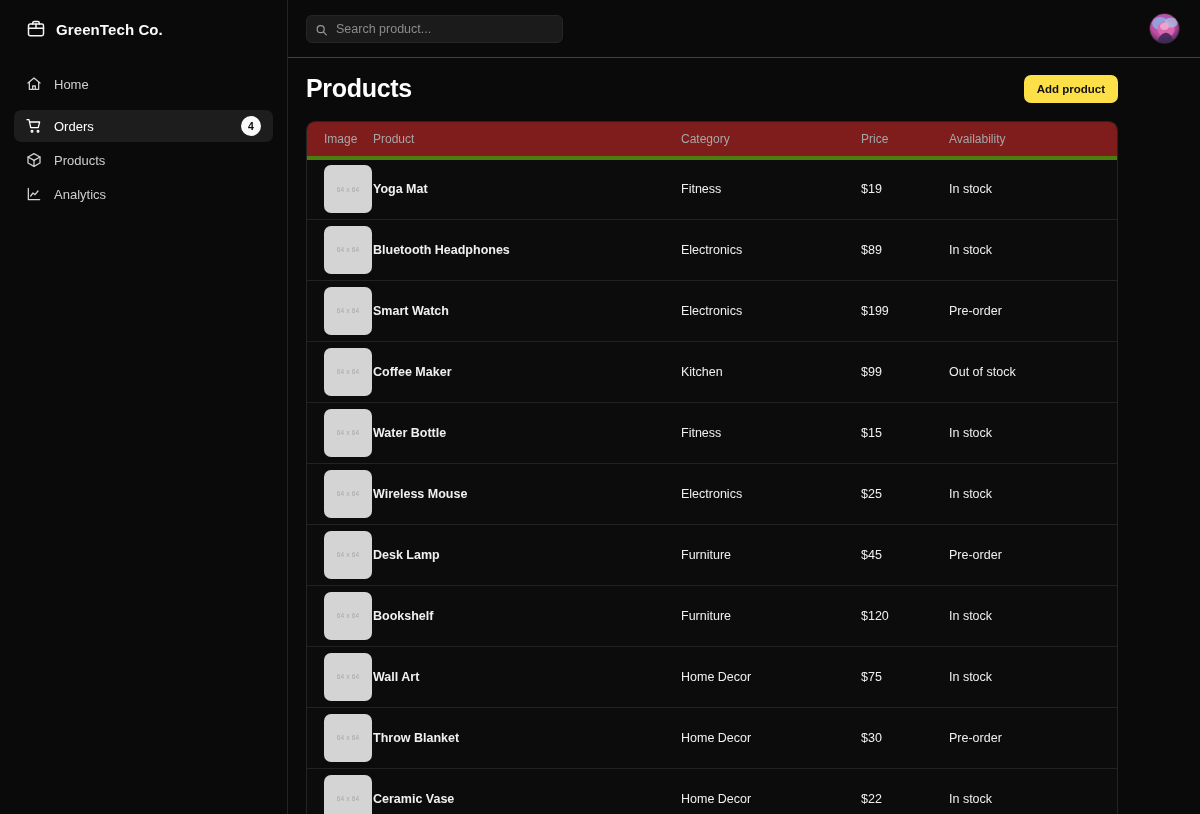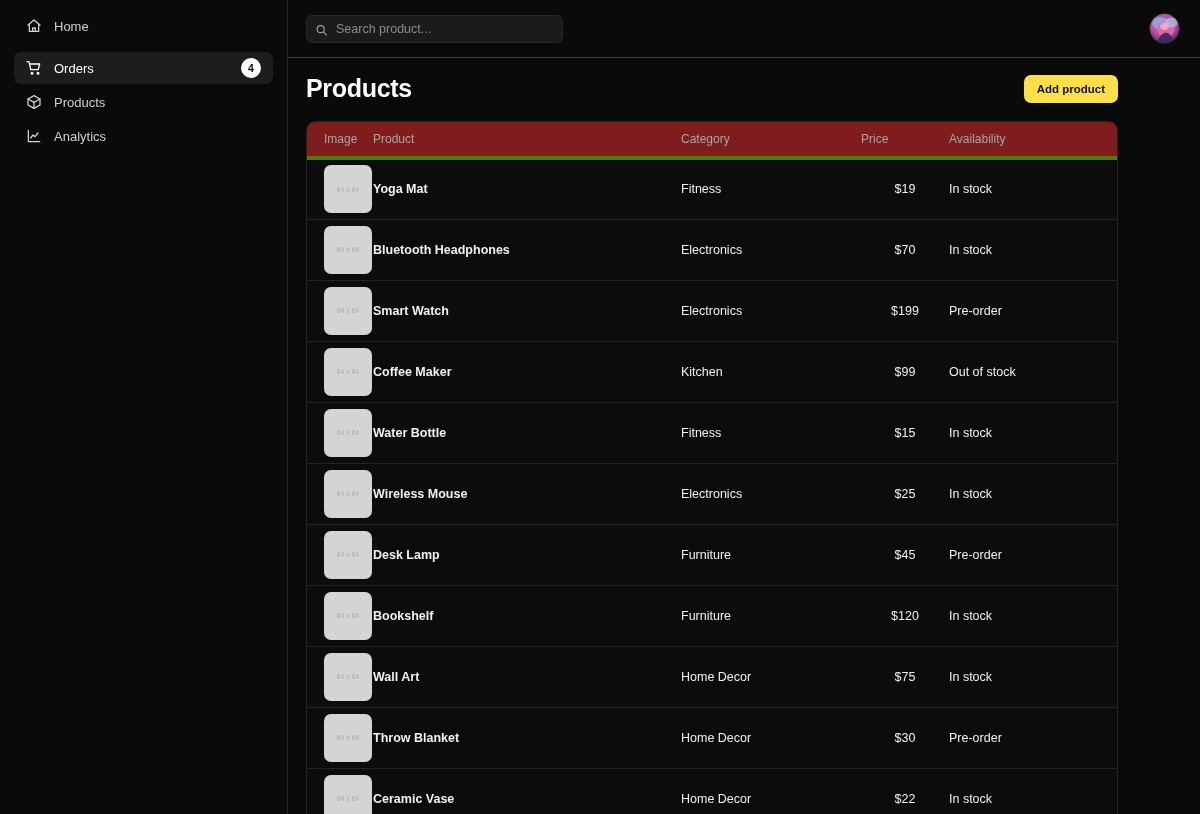--- a/index.html
+++ b/index.html
@@ -171,21 +171,21 @@
     border-bottom: 1px solid #222222;
     color: #f0f0f0;
     font-size: 12.5px;
     padding: 0;
     height: 61px;
     vertical-align: middle;
   }
   .col-image  { width: 66px;  padding-left: 17px !important; }
   .col-prod   { width: 308px; }
   .col-cat    { width: 180px; }
-  .col-price  { width: 88px; text-align: center; }
+  .col-price  { width: 88px; }
   .col-avail  { width: auto; }
 
   .thumb {
     width: 48px; height: 48px;
     background: #d4d4d4;
     border-radius: 7px;
     display: flex;
     align-items: center;
     justify-content: center;
     color: #a8a8a8;
@@ -195,20 +195,31 @@
   }
   .cell-prod { font-weight: bold; color: #ffffff; }
   .cell-muted { color: #ededed; font-weight: normal; }
 </style>
 </head>
 <body>
 
 <div class="app">
 
   <aside class="sidebar">
+    <div class="brand">
+      <span class="brand-icon">
+        <svg viewBox="0 0 24 24" fill="none" stroke="currentColor" stroke-width="1.8" stroke-linecap="round" stroke-linejoin="round" width="20" height="20">
+          <rect x="3" y="6" width="18" height="14" rx="2"></rect>
+          <path d="M3 11h18"></path>
+            <path d="M12 6v5"></path>
+          <path d="M8 6V5a2 2 0 0 1 2-2h4a2 2 0 0 1 2 2v1"></path>
+        </svg>
+      </span>
+      <span class="brand-name">GreenTech Co.</span>
+    </div>
 
     <nav class="nav">
       <div class="nav-item">
         <span class="nav-ico">
           <svg viewBox="0 0 24 24" fill="none" stroke="currentColor" stroke-width="1.9" stroke-linecap="round" stroke-linejoin="round" width="16" height="16">
             <path d="M3 10.5 12 3l9 7.5"></path>
               <path d="M5 9.5V20h14V9.5"></path>
               <path d="M10 20v-5h4v5"></path>
           </svg>
         </span>
@@ -311,21 +322,21 @@
                 <td class="col-cat cell-muted">Fitness</td>
                 <td class="col-price cell-muted">$19</td>
                 <td class="col-avail cell-muted">In stock</td>
               </tr>
               <tr>
                 <td class="col-image">
                   <div class="thumb">64 x 64</div>
                 </td>
                 <td class="col-prod cell-prod">Bluetooth Headphones</td>
                 <td class="col-cat cell-muted">Electronics</td>
-                <td class="col-price cell-muted">$70</td>
+                <td class="col-price cell-muted">$89</td>
                 <td class="col-avail cell-muted">In stock</td>
               </tr>
               <tr>
                 <td class="col-image">
                   <div class="thumb">64 x 64</div>
                 </td>
                 <td class="col-prod cell-prod">Smart Watch</td>
                 <td class="col-cat cell-muted">Electronics</td>
                 <td class="col-price cell-muted">$199</td>
                 <td class="col-avail cell-muted">Pre-order</td>

